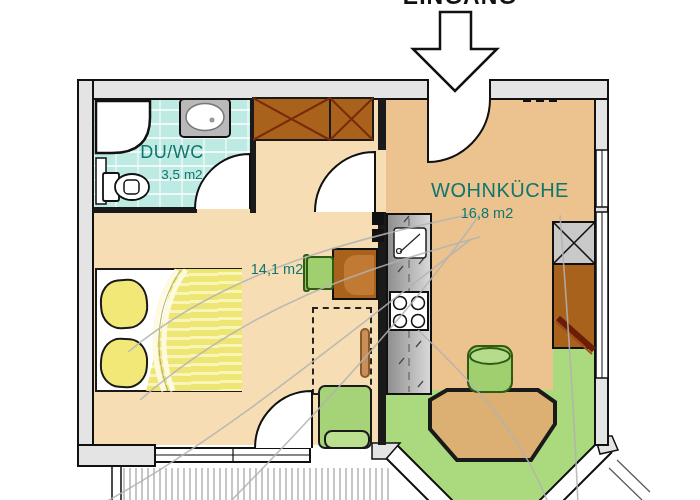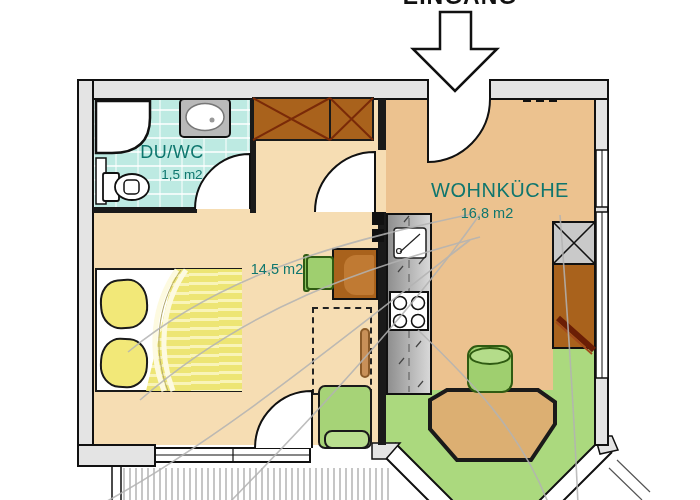--- a/index.html
+++ b/index.html
@@ -207,18 +207,18 @@
       <path d="M140 400 C250 305 360 270 480 237"></path>
       <path d="M480 214 C420 300 330 400 228 504"></path>
       <path d="M100 505 C220 440 340 340 470 240"></path>
       <path d="M418 330 C470 380 520 430 549 505"></path>
       <path d="M560 215 C568 320 574 410 578 505"></path>
     </g>
   </svg>
 
   <div class="abs label" id="entrance-label">EINGANG</div>
   <div class="abs label" id="bath-name">DU/WC</div>
-  <div class="abs label" id="bath-area">1,5 m2</div>
-  <div class="abs label" id="bedroom-area">14,5 m2</div>
+  <div class="abs label" id="bath-area">3,5 m2</div>
+  <div class="abs label" id="bedroom-area">14,1 m2</div>
   <div class="abs label" id="kitchen-name">WOHNKÜCHE</div>
   <div class="abs label" id="kitchen-area">16,8 m2</div>
 
 </div>
 
 </body></html>

